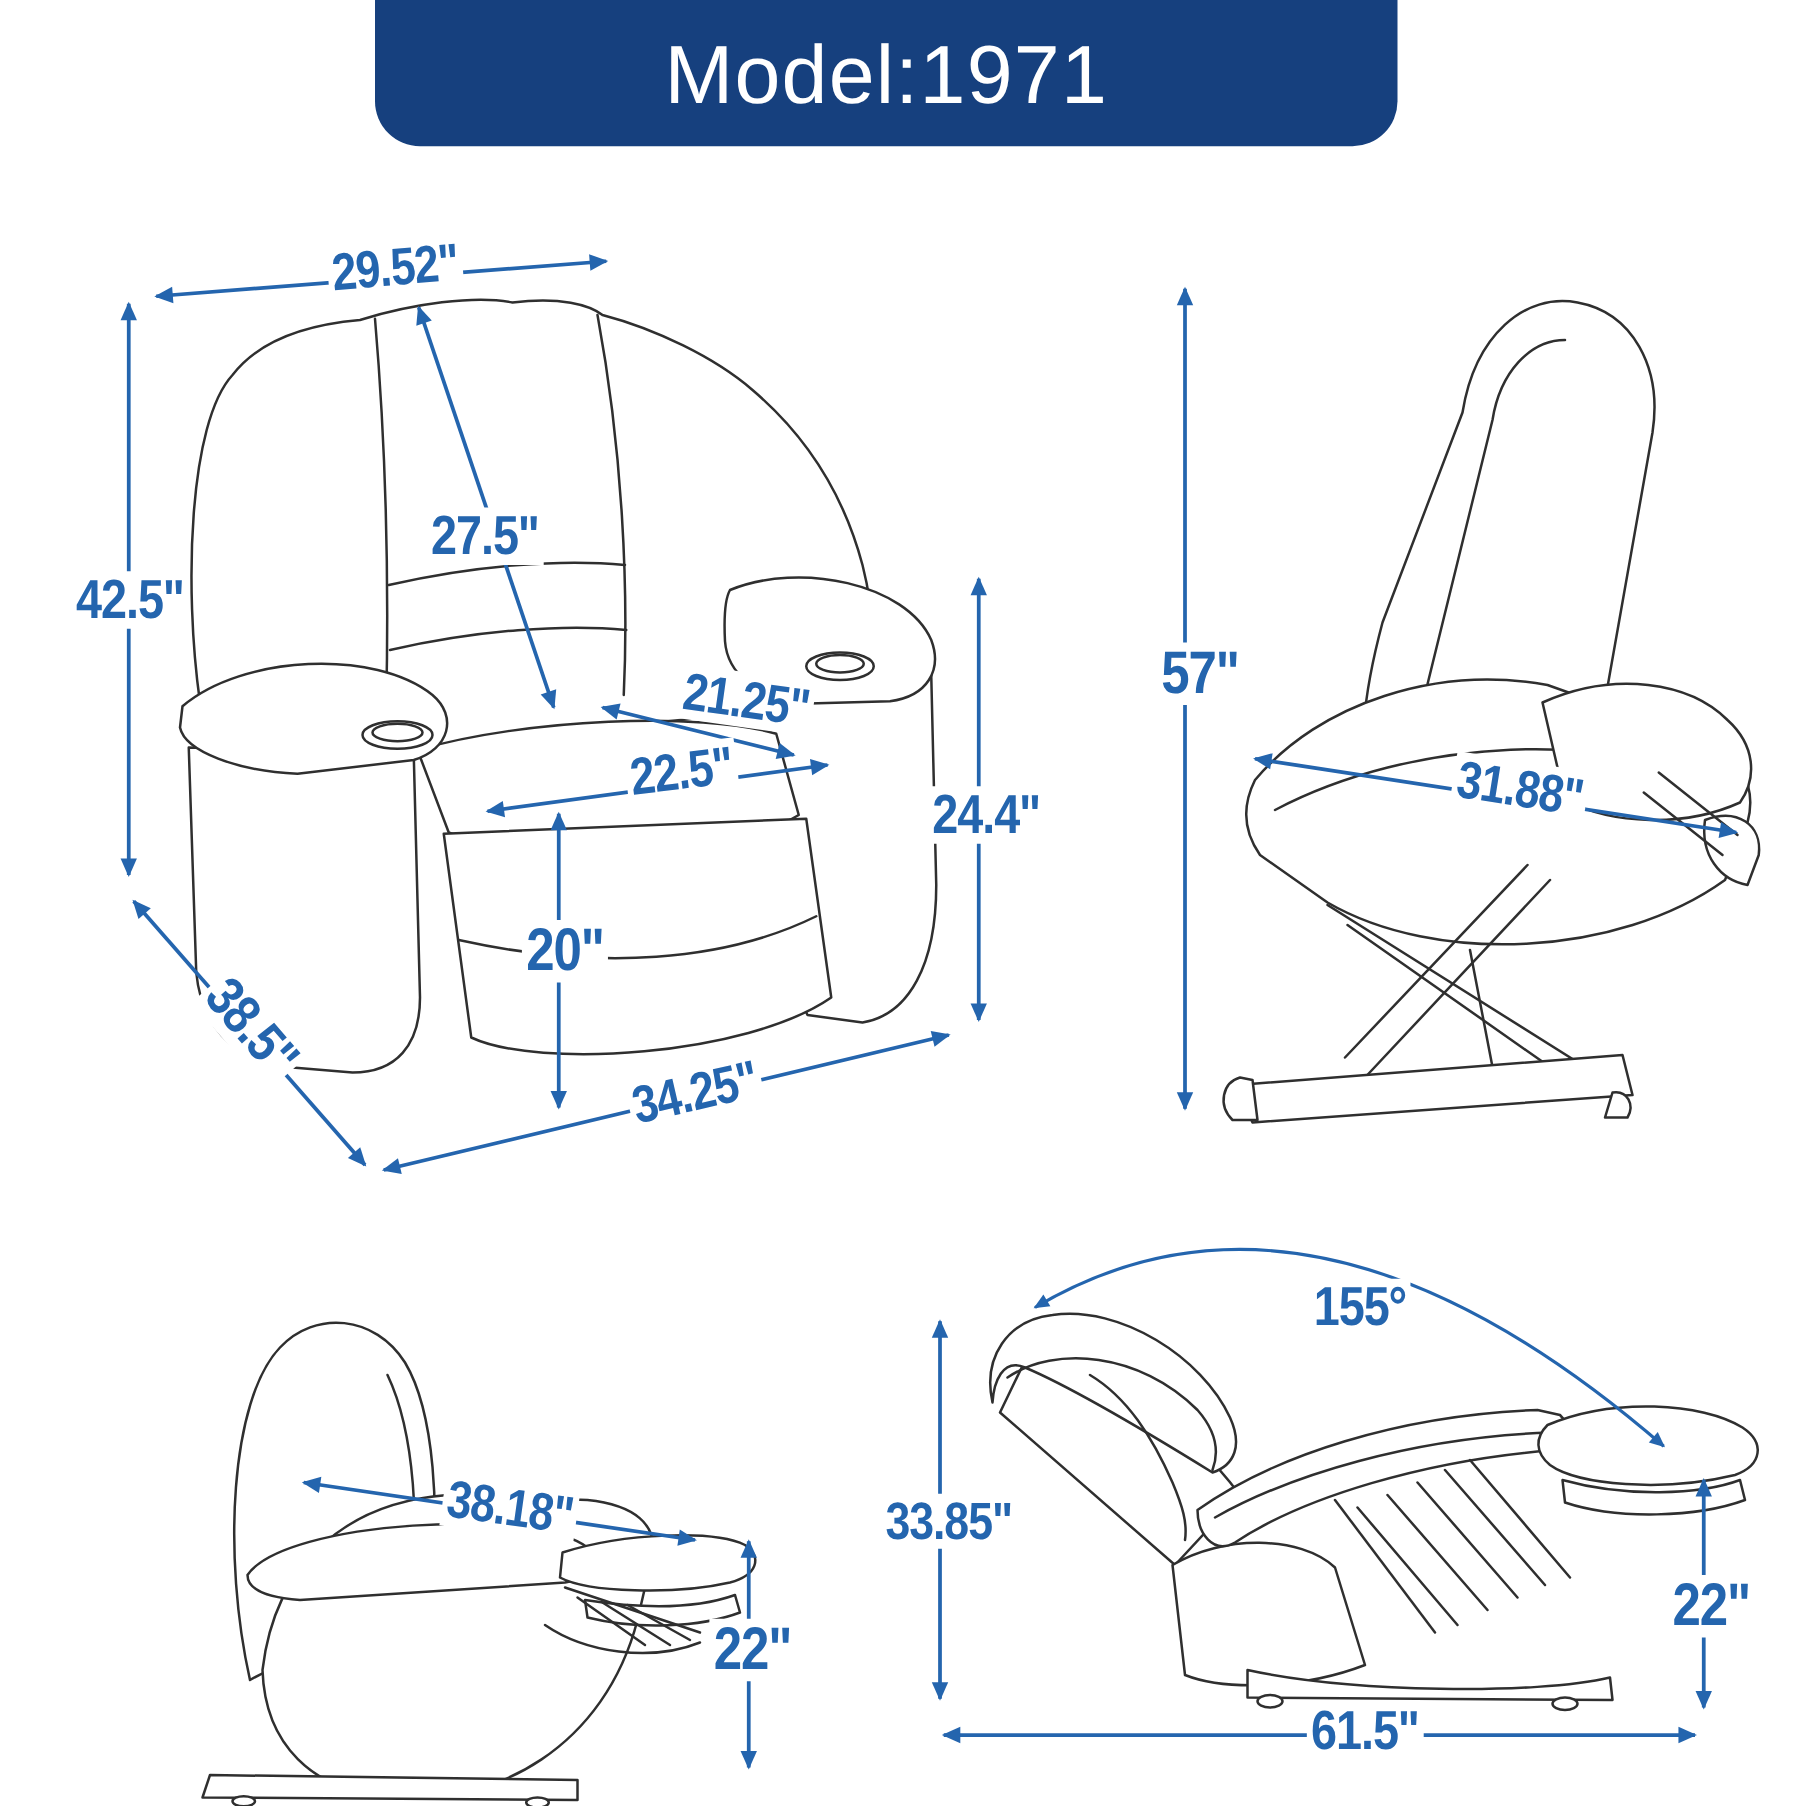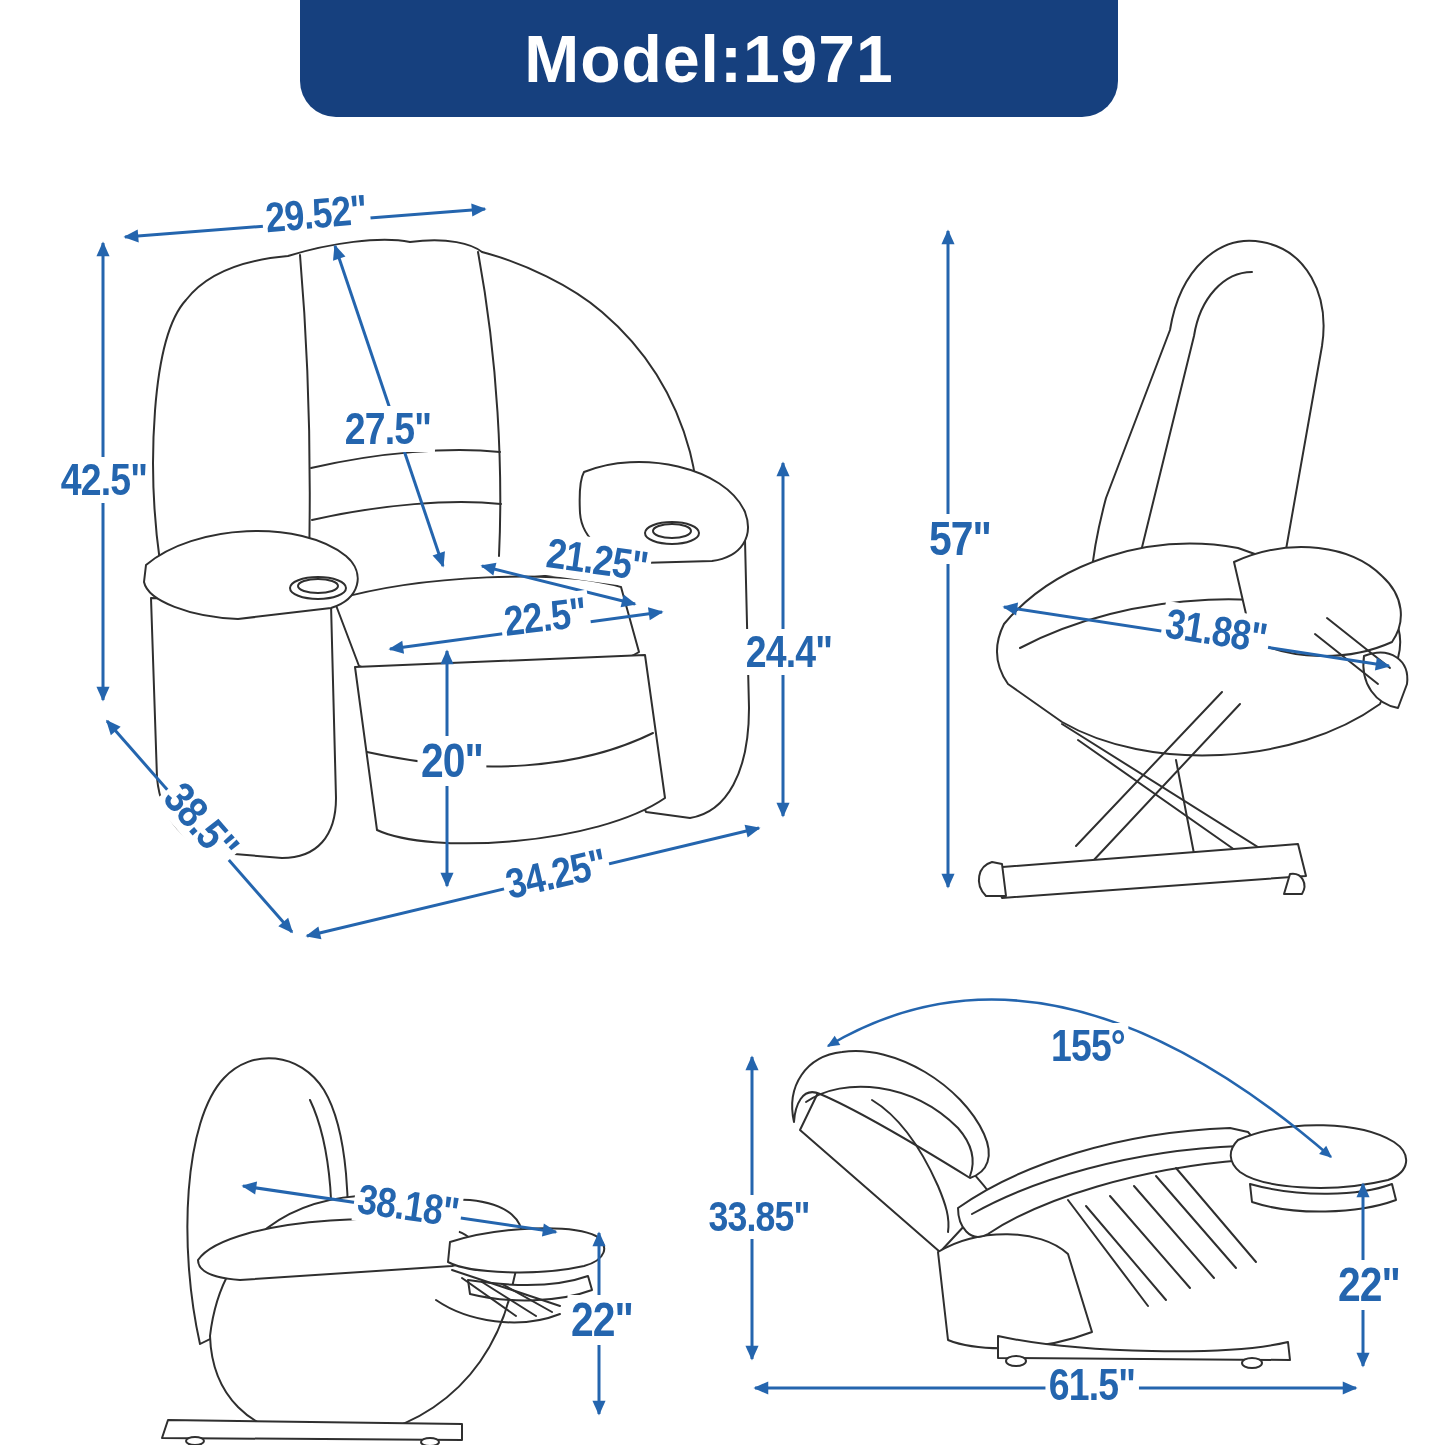--- a/index.html
+++ b/index.html
@@ -2,21 +2,21 @@
 <html><head>
 <meta charset="utf-8">
 <style>
   html,body{margin:0;padding:0;background:#ffffff;}
   .page{position:relative;width:1445px;height:1445px;background:#ffffff;overflow:hidden;
         font-family:"Liberation Sans","DejaVu Sans",sans-serif;}
   .art{position:absolute;left:0;top:0;}
   .banner{position:absolute;left:300px;top:0;width:818px;height:117px;
           background:#16407e;border-radius:0 0 36px 36px;
           display:flex;align-items:center;justify-content:center;}
-  .banner span{color:#ffffff;font-weight:bold;font-size:66px;letter-spacing:1px;line-height:1;}
+  .banner span{color:#ffffff;font-weight:normal;font-size:66px;letter-spacing:1px;line-height:1;}
   .dim{position:absolute;background:#ffffff;padding:1px 4px;color:#2465ae;
        font-weight:bold;font-size:42px;letter-spacing:-1px;line-height:1;white-space:nowrap;}
   .dim.big{font-size:48px;}
   .dim.mid{font-size:44px;}
   .ln{fill:none;stroke:#2f2f2f;stroke-width:2;stroke-linecap:round;stroke-linejoin:round;}
   .sh{fill:#ffffff;stroke:#2f2f2f;stroke-width:2;stroke-linejoin:round;}
   .dimline{fill:none;stroke:#2465ae;stroke-width:3;stroke-linecap:butt;}
   .arcline{fill:none;stroke:#2465ae;stroke-width:2.5;}
 </style>
 </head>

